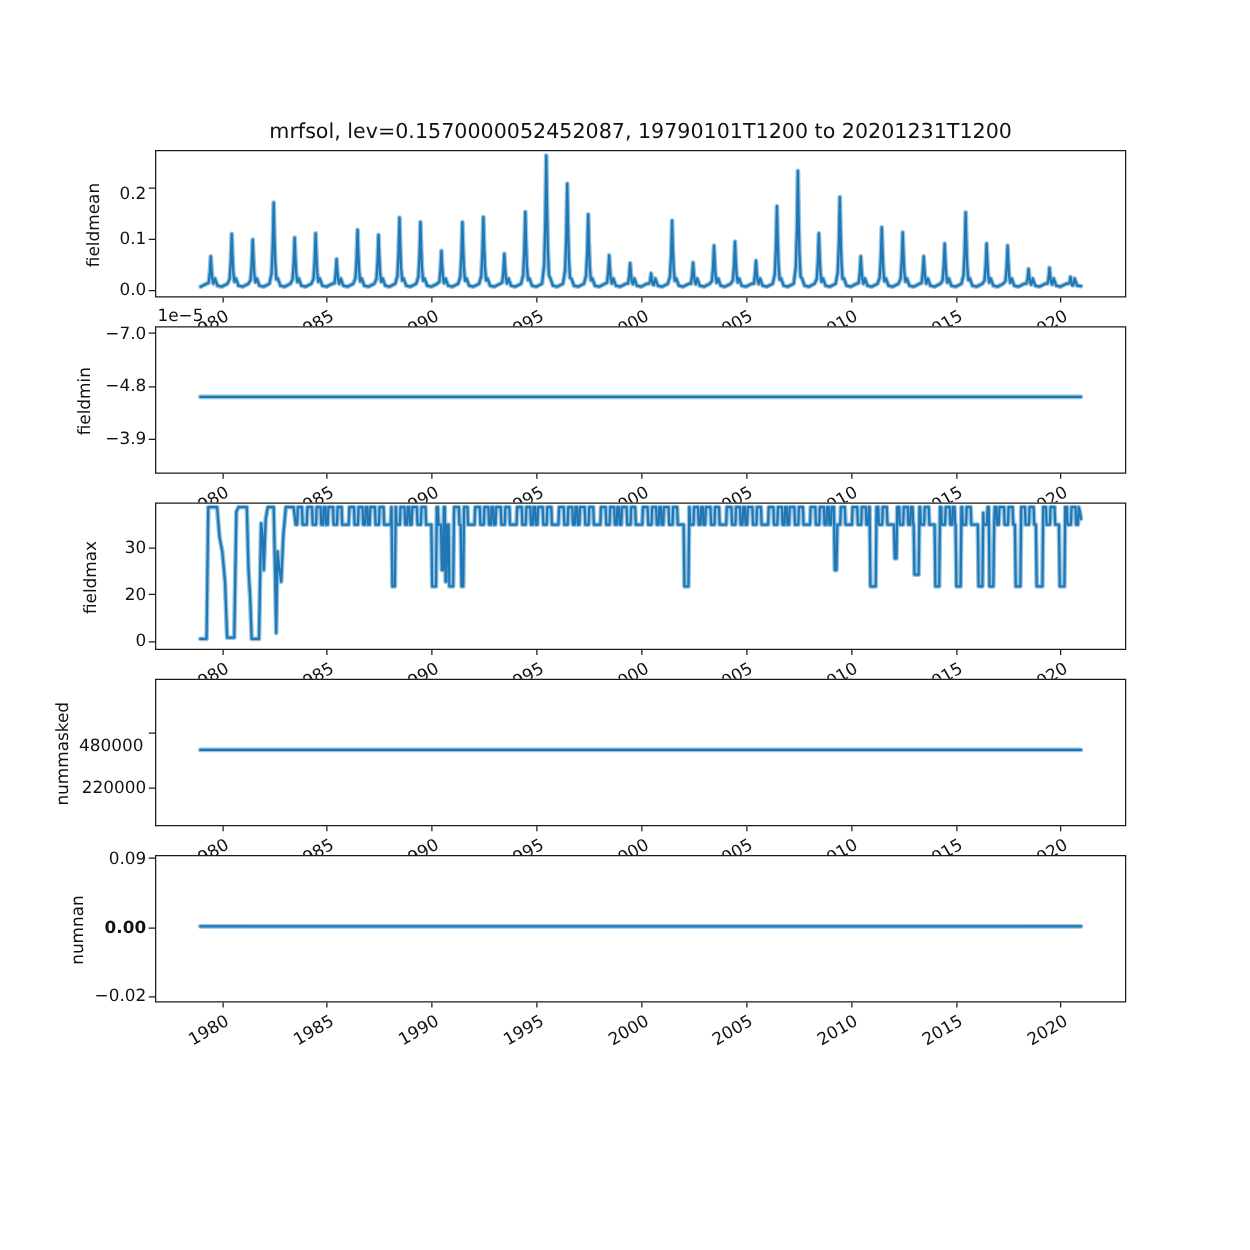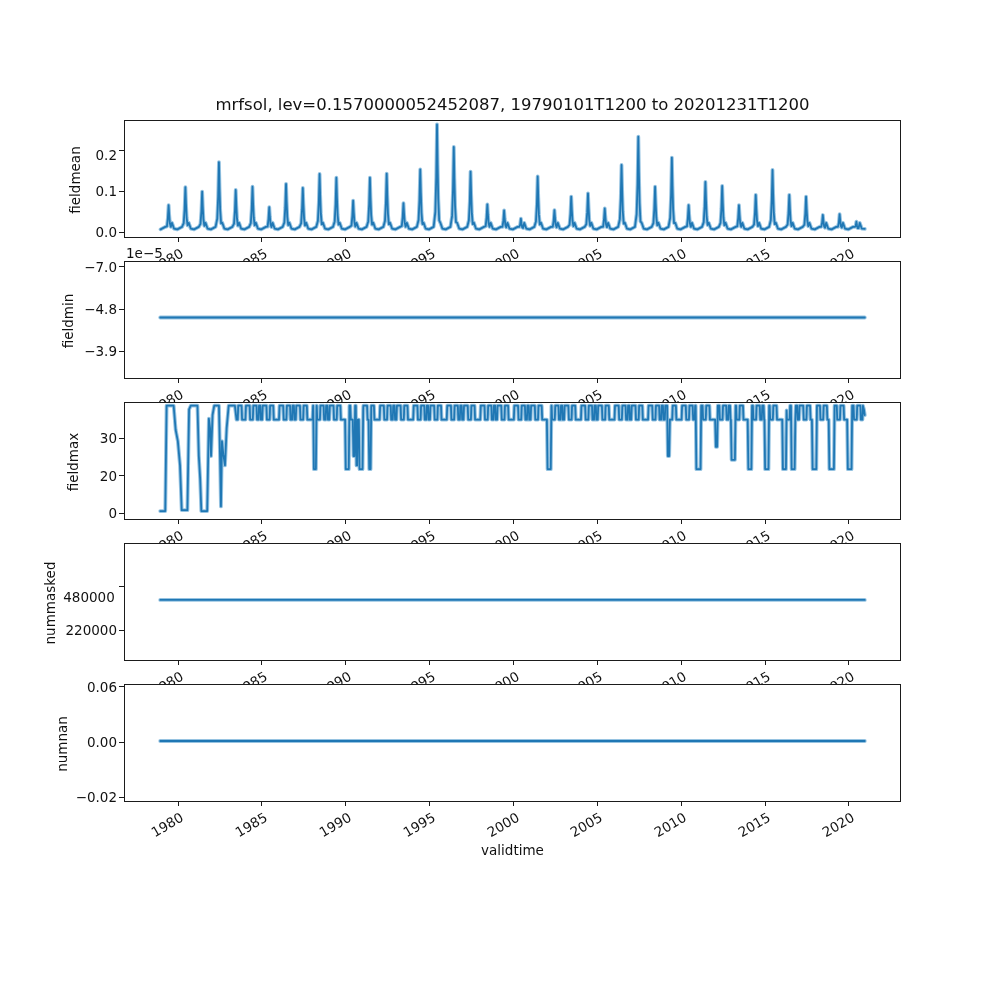--- a/index.html
+++ b/index.html
@@ -185,23 +185,23 @@
         <span class="ylabel" style="left: -133px; top: 50px;">nummasked</span>
       </div>
       <div class="axes" style="left: 124px; top: 684px; width: 777px; height: 118px;">
         <svg width="775" height="116" viewBox="0 0 775 116" style="left: 0px; top: 0px;">
           <polyline points="35.23,56.02 739.77,56.02" fill="none" stroke="#96c3e1" stroke-width="3.8" stroke-linejoin="round" stroke-linecap="round"></polyline>
           <polyline points="35.23,56.02 739.77,56.02" fill="none" stroke="#1f77b4" stroke-width="1.8" stroke-linejoin="round" stroke-linecap="round"></polyline>
         </svg>
         <div class="ytick" style="top: 111.547px;"></div>
         <span class="yticklabel" style="top: 103.047px;">−0.02</span>
         <div class="ytick" style="top: 56.519px;"></div>
-        <span class="yticklabel" style="top: 48.019px;">0.00</span>
+        <span class="yticklabel" style="top: 48.019px; font-weight: bold;">0.00</span>
         <div class="ytick" style="top: 1.49051px;"></div>
-        <span class="yticklabel" style="top: -7.00949px;">0.06</span>
+        <span class="yticklabel" style="top: -7.00949px;">0.09</span>
         <div class="xtick" style="left: 52.5022px;"></div>
         <span class="xticklabel" style="left: -26.9978px;">1980</span>
         <div class="xtick" style="left: 136.377px;"></div>
         <span class="xticklabel" style="left: 56.8766px;">1985</span>
         <div class="xtick" style="left: 220.251px;"></div>
         <span class="xticklabel" style="left: 140.751px;">1990</span>
         <div class="xtick" style="left: 304.126px;"></div>
         <span class="xticklabel" style="left: 224.626px;">1995</span>
         <div class="xtick" style="left: 388px;"></div>
         <span class="xticklabel" style="left: 308.5px;">2000</span>
@@ -209,14 +209,13 @@
         <span class="xticklabel" style="left: 392.374px;">2005</span>
         <div class="xtick" style="left: 555.749px;"></div>
         <span class="xticklabel" style="left: 476.249px;">2010</span>
         <div class="xtick" style="left: 639.623px;"></div>
         <span class="xticklabel" style="left: 560.123px;">2015</span>
         <div class="xtick" style="left: 723.498px;"></div>
         <span class="xticklabel" style="left: 643.998px;">2020</span>
         <span class="ylabel" style="left: -121px; top: 50px;">numnan</span>
       </div>
     </div>
-  <div class="xlabel">validtime</div>
 </div>
 
 </body></html>

